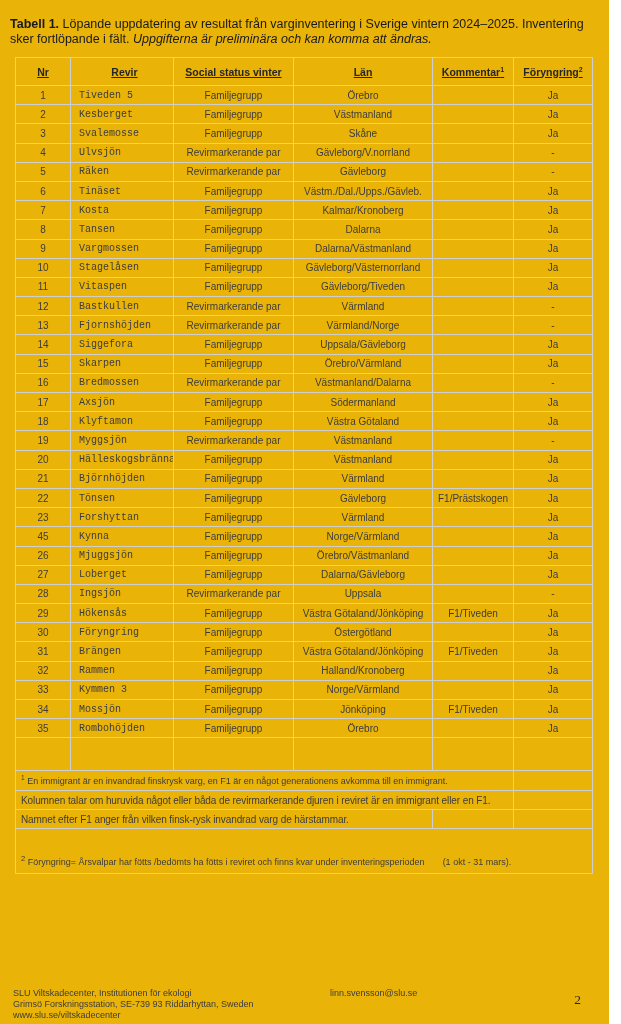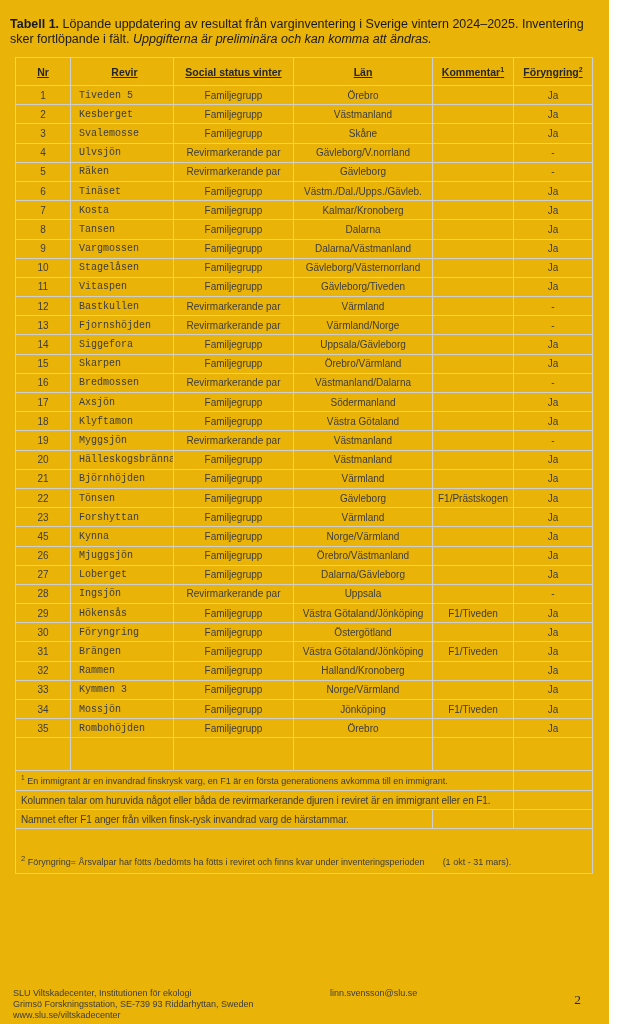--- a/index.html
+++ b/index.html
@@ -370,21 +370,21 @@
     <tbody>
       <tr class="spacer-row">
         <td></td>
           <td></td>
           <td></td>
         <td></td>
           <td></td>
           <td></td>
       </tr>
       <tr class="fn-row fn-row-1">
-        <td colspan="5"><sup>1</sup><span> En immigrant är en invandrad finskrysk varg, en F1 är en första generationens avkomma  till en immigrant.</span></td>
+        <td colspan="5"><sup>1</sup><span> En immigrant är en invandrad finskrysk varg, en F1 är en något generationens avkomma  till en immigrant.</span></td>
         <td></td>
       </tr>
       <tr class="fn-row fn-row-2">
         <td colspan="5">Kolumnen talar om huruvida något eller båda de revirmarkerande djuren i reviret är en immigrant eller en F1.</td>
         <td></td>
       </tr>
       <tr class="fn-row fn-row-3">
         <td colspan="4">Namnet efter F1 anger från vilken finsk-rysk invandrad varg de härstammar.</td>
         <td></td>
         <td></td>

